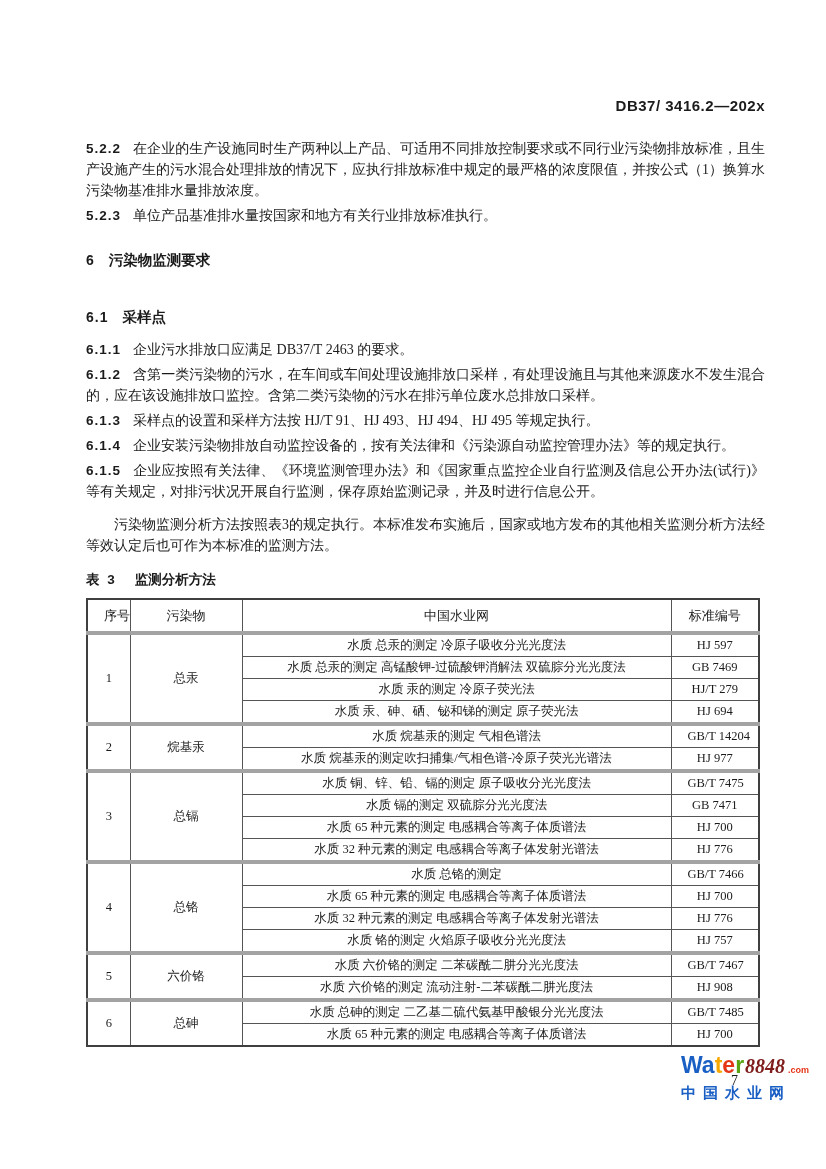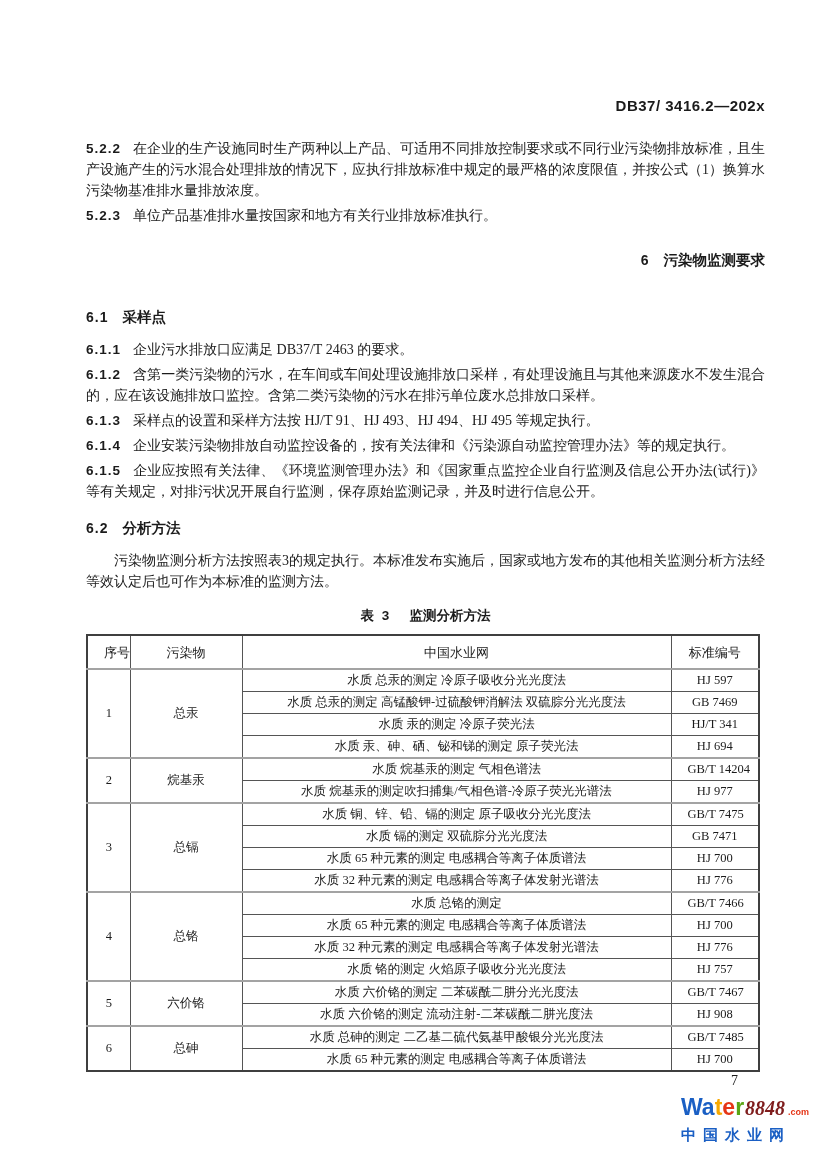--- a/index.html
+++ b/index.html
@@ -34,28 +34,27 @@
     margin-right: 12px;
     letter-spacing: 1px;
   }
   h2.sec, h3.sec {
     font-family: "Liberation Sans", "DejaVu Sans", sans-serif;
     font-size: 14.5px;
     font-weight: bold;
     line-height: 20px;
   }
   h2.sec .cnum, h3.sec .cnum { font-size: 14px; margin-right: 14px; }
-  #sec6-heading   { margin-top: 24px; text-align: right; }
+  #sec6-heading   { margin-top: 24px; }
   #sec61-heading  { margin-top: 37px; }
   #items61        { margin-top: 12px; }
   #sec62-heading  { margin-top: 16px; }
   .indent-para    { margin-top: 12px; text-indent: 2em; text-align: justify; }
   .table-caption {
     margin-top: 14px;
-    text-align: center;
     font-family: "Liberation Sans", "DejaVu Sans", sans-serif;
     font-weight: bold;
     font-size: 13.5px;
     line-height: 20px;
   }
   .table-caption .cap-no { margin-right: 18px; letter-spacing: 2px; }
   table.std {
     margin-top: 8px;
     width: 672px;
     border-collapse: collapse;
@@ -72,29 +71,29 @@
     height: 22px;
     padding: 0 16px;
     text-align: center;
     vertical-align: middle;
     font-weight: normal;
     overflow: hidden;
     white-space: nowrap;
   }
   table.std thead th { height: 34px; font-size: 13px; }
   td.standard-name { text-align: left; padding-left: 13px; }
-  tr.group-start td { border-top: 2px solid #a3a3a3; margin-left: 24px; }
+  tr.group-start td { border-top: 4px solid #a3a3a3; margin-left: 24px; }
   .page-number {
     position: absolute;
     top: 1070px; right: 88px;
     font-size: 14px;
   }
   .site-logo {
     position: absolute;
-    top: 1096px; right: 13px;
+    top: 1054px; right: 13px;
     width: 132px;
     text-align: left;
     line-height: 1;
     user-select: none;
   }
   .logo-line1 { white-space: nowrap; display: flex; align-items: baseline; }
   .logo-word {
     font-family: "Liberation Sans", "DejaVu Sans", sans-serif;
     font-weight: bold;
     font-size: 23px;
@@ -145,23 +144,20 @@
   </h3>
 
   <div id="items61">
       <p class="clause"><span class="cnum">6.1.1</span><span>企业污水排放口应满足 DB37/T 2463 的要求。</span></p>
       <p class="clause"><span class="cnum">6.1.2</span><span>含第一类污染物的污水，在车间或车间处理设施排放口采样，有处理设施且与其他来源废水不发生混合的，应在该设施排放口监控。含第二类污染物的污水在排污单位废水总排放口采样。</span></p>
       <p class="clause"><span class="cnum">6.1.3</span><span>采样点的设置和采样方法按 HJ/T 91、HJ 493、HJ 494、HJ 495 等规定执行。</span></p>
       <p class="clause"><span class="cnum">6.1.4</span><span>企业安装污染物排放自动监控设备的，按有关法律和《污染源自动监控管理办法》等的规定执行。</span></p>
       <p class="clause"><span class="cnum">6.1.5</span><span>企业应按照有关法律、《环境监测管理办法》和《国家重点监控企业自行监测及信息公开办法(试行)》等有关规定，对排污状况开展自行监测，保存原始监测记录，并及时进行信息公开。</span></p>
     </div>
 
-  <h3 class="sec" id="sec62-heading">
-    <span class="cnum">6.2</span><span>分析方法</span>
-  </h3>
 
   <p class="indent-para">污染物监测分析方法按照表3的规定执行。本标准发布实施后，国家或地方发布的其他相关监测分析方法经等效认定后也可作为本标准的监测方法。</p>
 
   <div class="table-caption">
     <span class="cap-no">表 3</span><span>监测分析方法</span>
   </div>
 
   <table class="std">
     <colgroup>
         <col class="c-seq">
@@ -183,21 +179,21 @@
           <td class="pollutant" rowspan="4">总汞</td>
           <td class="standard-name">水质 总汞的测定 冷原子吸收分光光度法</td>
           <td class="standard-code">HJ 597</td>
         </tr>
         <tr>
           <td class="standard-name">水质 总汞的测定 高锰酸钾-过硫酸钾消解法 双硫腙分光光度法</td>
           <td class="standard-code">GB 7469</td>
         </tr>
         <tr>
           <td class="standard-name">水质 汞的测定 冷原子荧光法</td>
-          <td class="standard-code">HJ/T 341</td>
+          <td class="standard-code">HJ/T 279</td>
         </tr>
         <tr>
           <td class="standard-name">水质 汞、砷、硒、铋和锑的测定 原子荧光法</td>
           <td class="standard-code">HJ 694</td>
         </tr>
         <tr class="group-start">
           <td class="seq" rowspan="2">2</td>
           <td class="pollutant" rowspan="2">烷基汞</td>
           <td class="standard-name">水质 烷基汞的测定 气相色谱法</td>
           <td class="standard-code">GB/T 14204</td>

